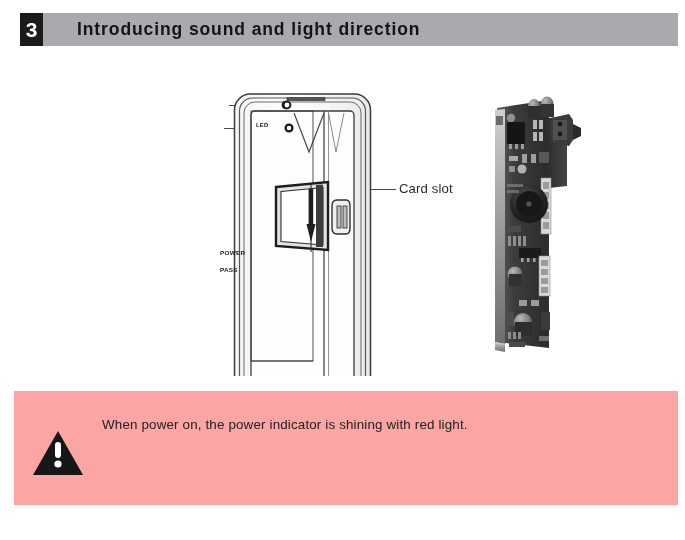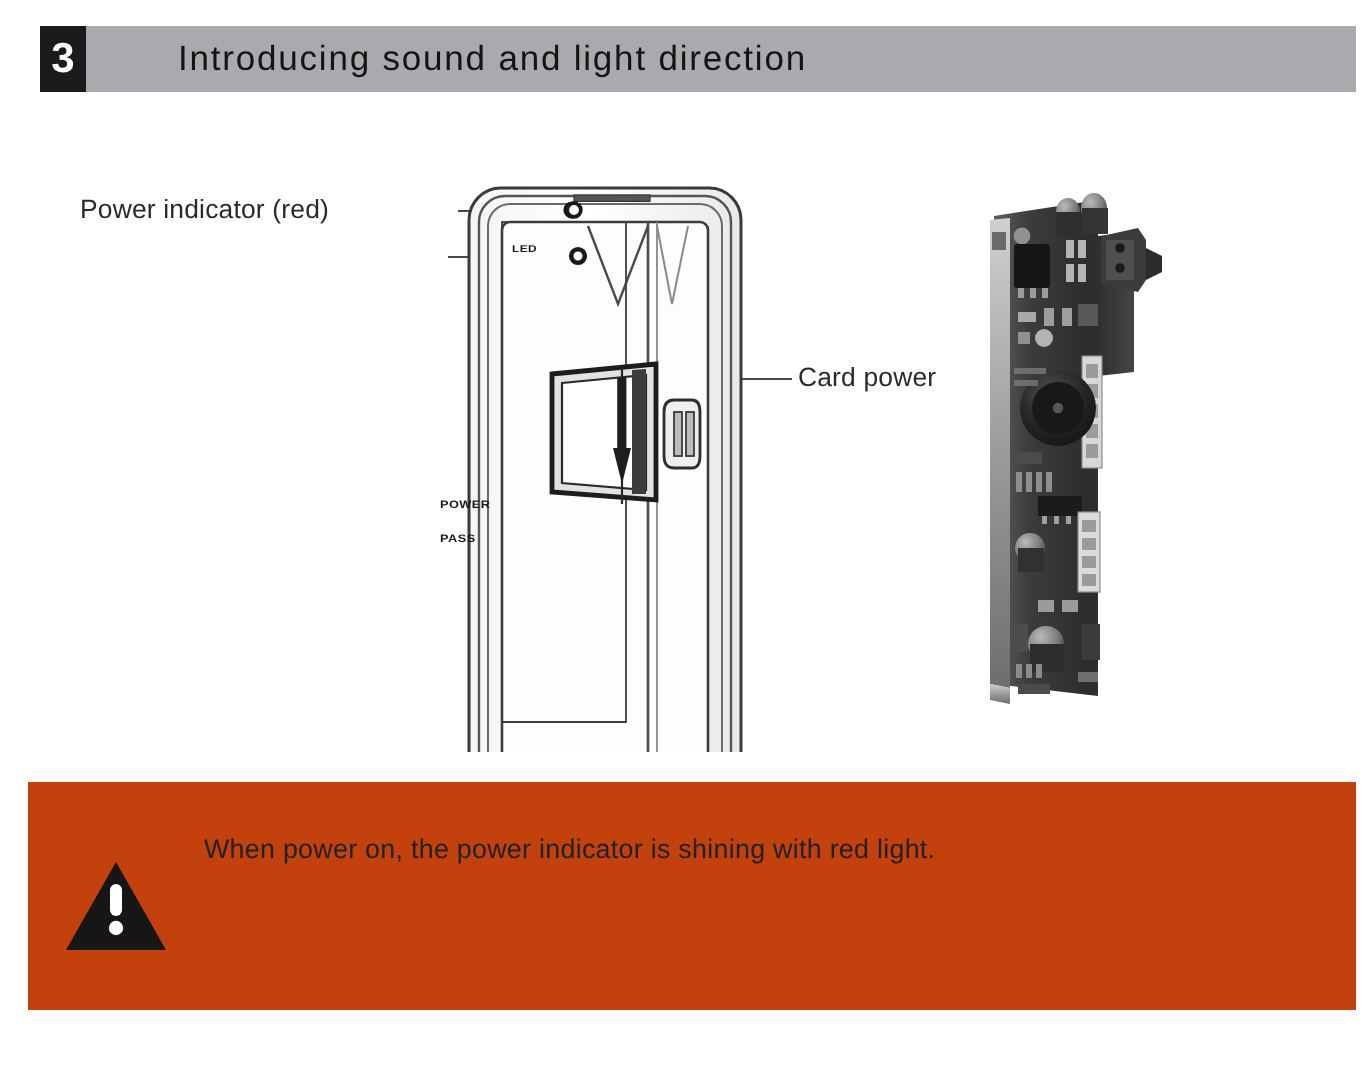--- a/index.html
+++ b/index.html
@@ -39,23 +39,23 @@
     color: #ffffff;
     font-size: 21px;
     font-weight: bold;
     line-height: 1;
     letter-spacing: 0px;
   }
   #section-title {
     flex: 1 1 auto;
     display: flex;
     align-items: center;
-    padding-left: 46px;
+    padding-left: 34px;
     font-size: 17.5px;
-    font-weight: normal;
+    font-weight: bold;
     letter-spacing: 0.9px;
     color: #141414;
   }
 
   
   #figure-area {
     position: absolute;
     left: 0;
     top: 46px;
     width: 685px;
@@ -118,21 +118,21 @@
   }
   #pcb-photo svg { display: block; }
 
   
   #warning-note {
     position: absolute;
     left: 14px;
     top: 391px;
     width: 664px;
     height: 114px;
-    background: #c2410c;
+    background: #fca5a5;
   }
   #warning-icon {
     position: absolute;
     left: 18px;
     top: 39px;
     width: 52px;
     height: 46px;
   }
   #warning-lines {
     position: absolute;
@@ -153,26 +153,25 @@
 
 <div id="section-header">
   <div id="section-number-box">
     <span class="num">3</span>
   </div>
   <div id="section-title">Introducing sound and light direction</div>
 </div>
 
 <div id="figure-area">
 
-  <div class="callout-label" id="label-power">Power indicator (red)</div>
   <div class="leader-line" id="leader-power"></div>
 
   <div class="leader-line" id="leader-open"></div>
 
-  <div class="callout-label" id="label-cardslot">Card power</div>
+  <div class="callout-label" id="label-cardslot">Card slot</div>
   <div class="leader-line" id="leader-cardslot"></div>
 
   <div id="device-drawing">
     <svg width="145" height="320" viewBox="0 0 145 320">
       <defs>
         <linearGradient id="bezelShade" x1="0" y1="0" x2="1" y2="0">
           <stop offset="0%" stop-color="#f4f4f4"></stop>
           <stop offset="45%" stop-color="#ffffff"></stop>
           <stop offset="100%" stop-color="#e9e9e9"></stop>
         </linearGradient>

